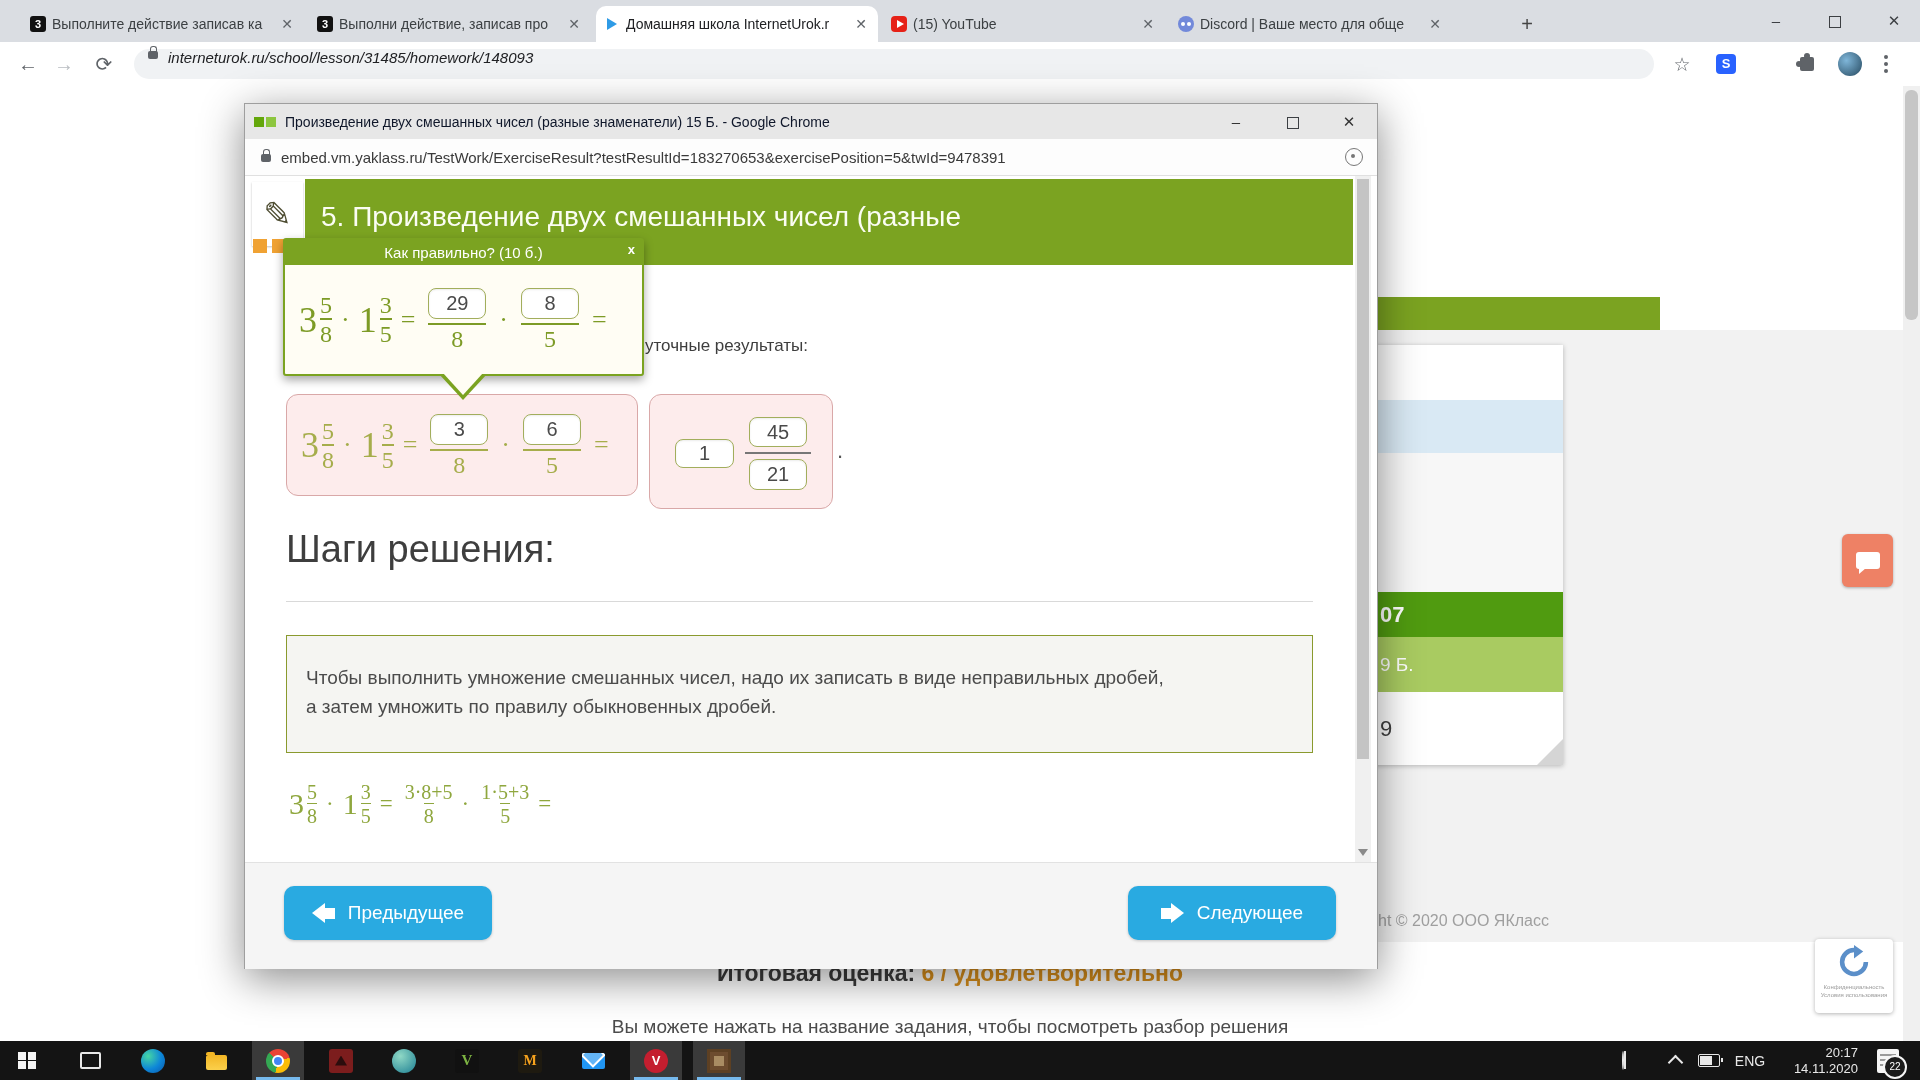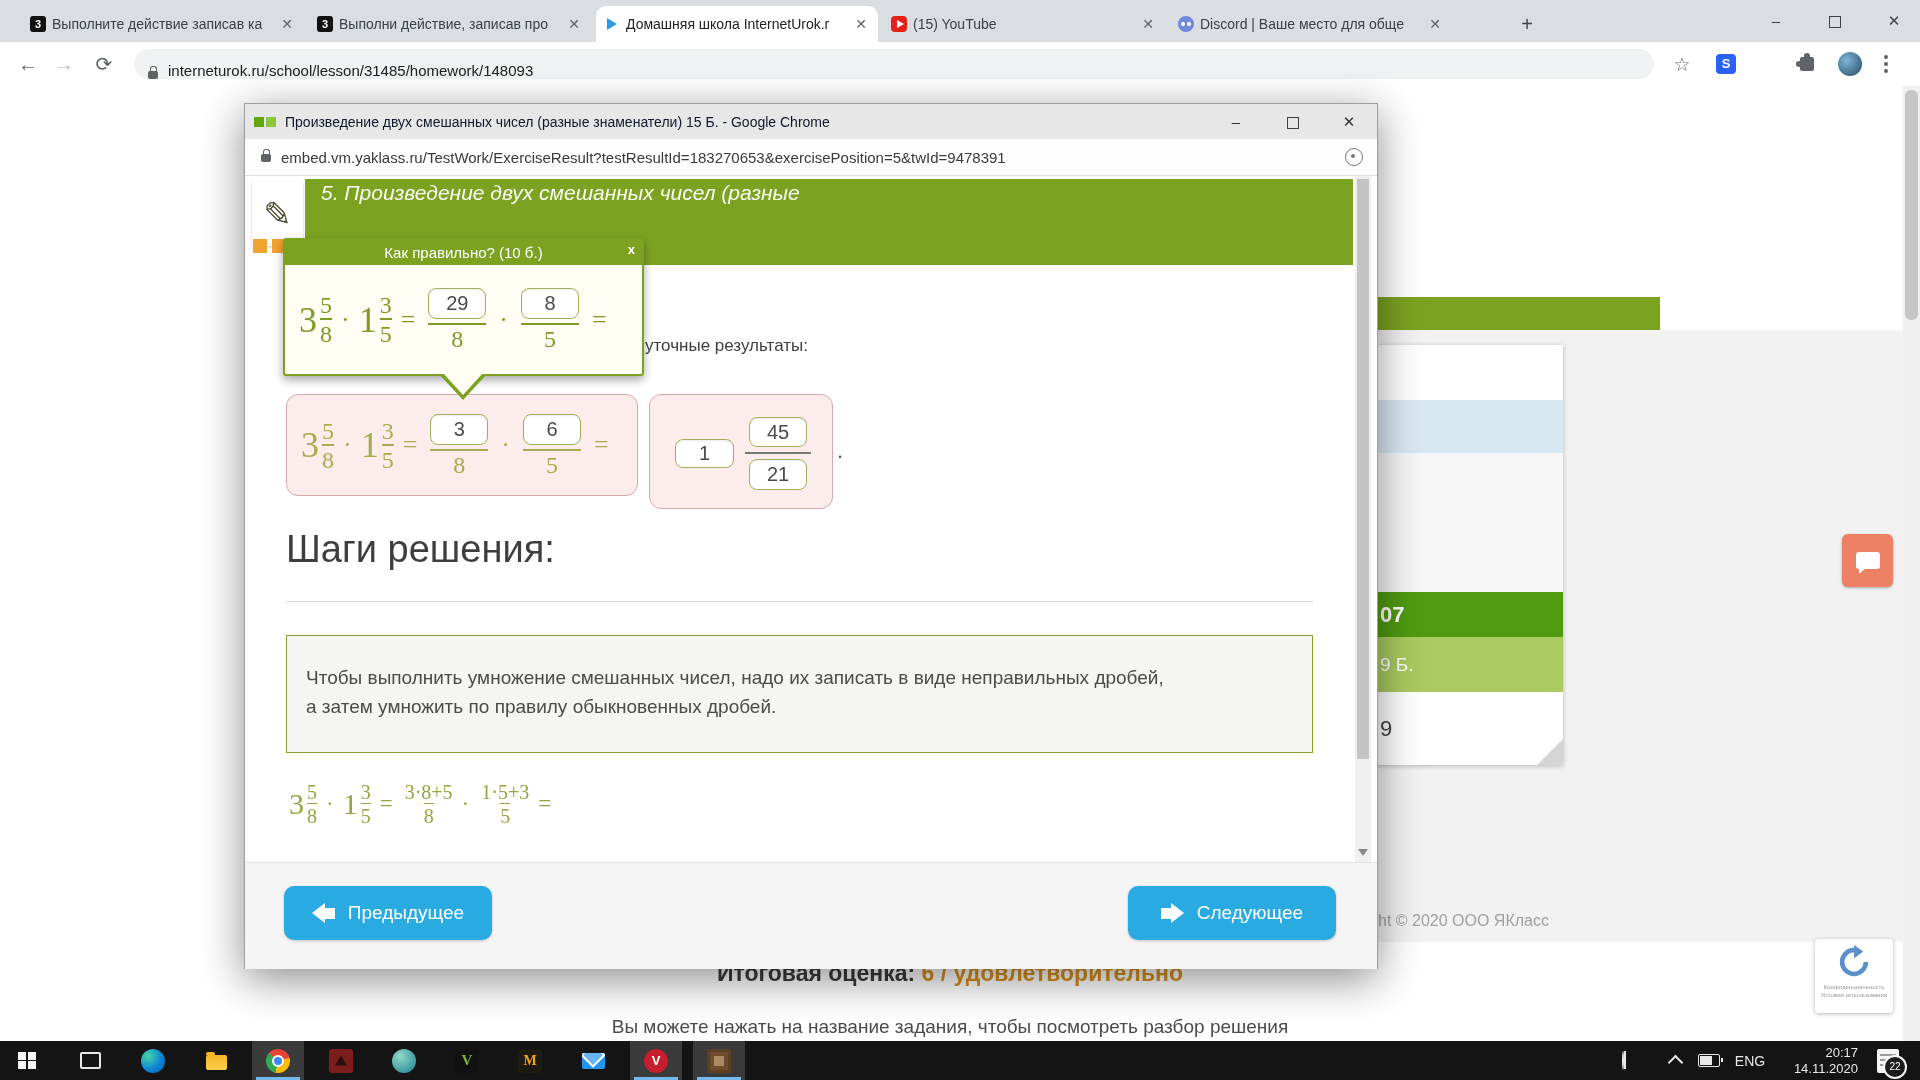--- a/index.html
+++ b/index.html
@@ -31,21 +31,21 @@
        line-height:30px;font-size:20px;color:#444;}
   .wbtn{position:absolute;top:0;width:58px;height:42px;text-align:center;line-height:42px;
        font-size:15px;color:#3c3f43;}
   .wbox{display:inline-block;width:10px;height:10px;border:1.5px solid #3c3f43;vertical-align:middle;}
 
   
   .toolbar{position:absolute;left:0;top:42px;width:1920px;height:44px;background:#fff;
        border-bottom:1px solid #dcdfe3;}
   .navic{position:absolute;top:0;height:44px;line-height:44px;font-size:20px;color:#5f6368;width:32px;text-align:center;}
   .omni{position:absolute;left:134px;top:7px;width:1520px;height:30px;border-radius:15px;
-       background:#f0f2f4;display:flex;align-items:flex-end;padding:0 12px;box-sizing:border-box;}
+       background:#f0f2f4;display:flex;align-items:flex-start;padding:0 12px;box-sizing:border-box;font-style:italic;}
   .lock{width:10px;height:8px;background:#5f6368;border-radius:2px;position:relative;margin:2px 10px 0 2px;flex:0 0 10px;}
   .lock:before{content:'';position:absolute;top:-5px;left:1.5px;width:5px;height:5px;
        border:1.5px solid #5f6368;border-bottom:none;border-radius:3px 3px 0 0;}
   .urltext{font-size:15px;color:#202124;}
   .tb-right{position:absolute;top:0;height:44px;display:flex;align-items:center;}
   .sicon{width:20px;height:20px;border-radius:4px;background:#2962ff;color:#fff;font-size:13px;
        font-weight:bold;text-align:center;line-height:20px;}
   .puzzle{width:14px;height:14px;background:#5f6368;border-radius:2px;position:relative;}
   .puzzle:before{content:'';position:absolute;top:-4px;left:4px;width:6px;height:6px;border-radius:50%;background:#5f6368;}
   .puzzle:after{content:'';position:absolute;left:-4px;top:4px;width:6px;height:6px;border-radius:50%;background:#5f6368;}
@@ -90,22 +90,22 @@
   .purl{position:absolute;left:0;top:35px;width:1132px;height:37px;background:#fdfdfd;
        border-bottom:1px solid #e0e0e0;display:flex;align-items:center;box-sizing:border-box;}
   .purl .urltext{font-size:15px;color:#3a3a3a;}
   .siteset{position:absolute;right:14px;width:16px;height:16px;border:1.5px solid #777;border-radius:50%;}
   .siteset:after{content:'';position:absolute;left:4.5px;top:4.5px;width:4px;height:4px;border-radius:50%;background:#777;}
   .pcontent{position:absolute;left:0;top:72px;width:1132px;height:686px;background:#fff;overflow:hidden;}
   .pfooter{position:absolute;left:0;top:758px;width:1132px;height:106px;background:#f5f5f5;
        border-top:1px solid #e2e2e2;}
 
   .banner{position:absolute;left:60px;top:3px;width:1048px;height:86px;background:#7ba321;}
-  .banner .btext{position:absolute;left:16px;top:2px;font-size:21px;color:#fbfdf3;
-       white-space:nowrap;overflow:hidden;max-width:1015px;font-style:italic;}
+  .banner .btext{position:absolute;left:16px;top:22px;font-size:28px;color:#fbfdf3;
+       white-space:nowrap;overflow:hidden;max-width:1015px;}
   .penciltile{position:absolute;left:7px;top:6px;width:51px;height:64px;background:#fff;
        box-shadow:0 1px 2px rgba(0,0,0,.25);display:flex;align-items:center;justify-content:center;}
   .penciltile span{font-size:34px;color:#4f4e33;}
   .osq{position:absolute;width:14px;height:14px;background:#f0a233;}
 
   .tooltip{position:absolute;left:38px;top:62px;width:361px;height:138px;background:#fffdf4;
        border:2px solid #7ba321;border-radius:3px;box-shadow:0 4px 10px rgba(0,0,0,.35);box-sizing:border-box;z-index:6;}
   .tt-head{height:25px;background:#7ba321;color:#fff;font-size:15px;display:flex;
        align-items:center;justify-content:center;position:relative;}
   .tt-close{position:absolute;right:7px;top:2px;font-size:13px;font-weight:bold;color:#fff;}

